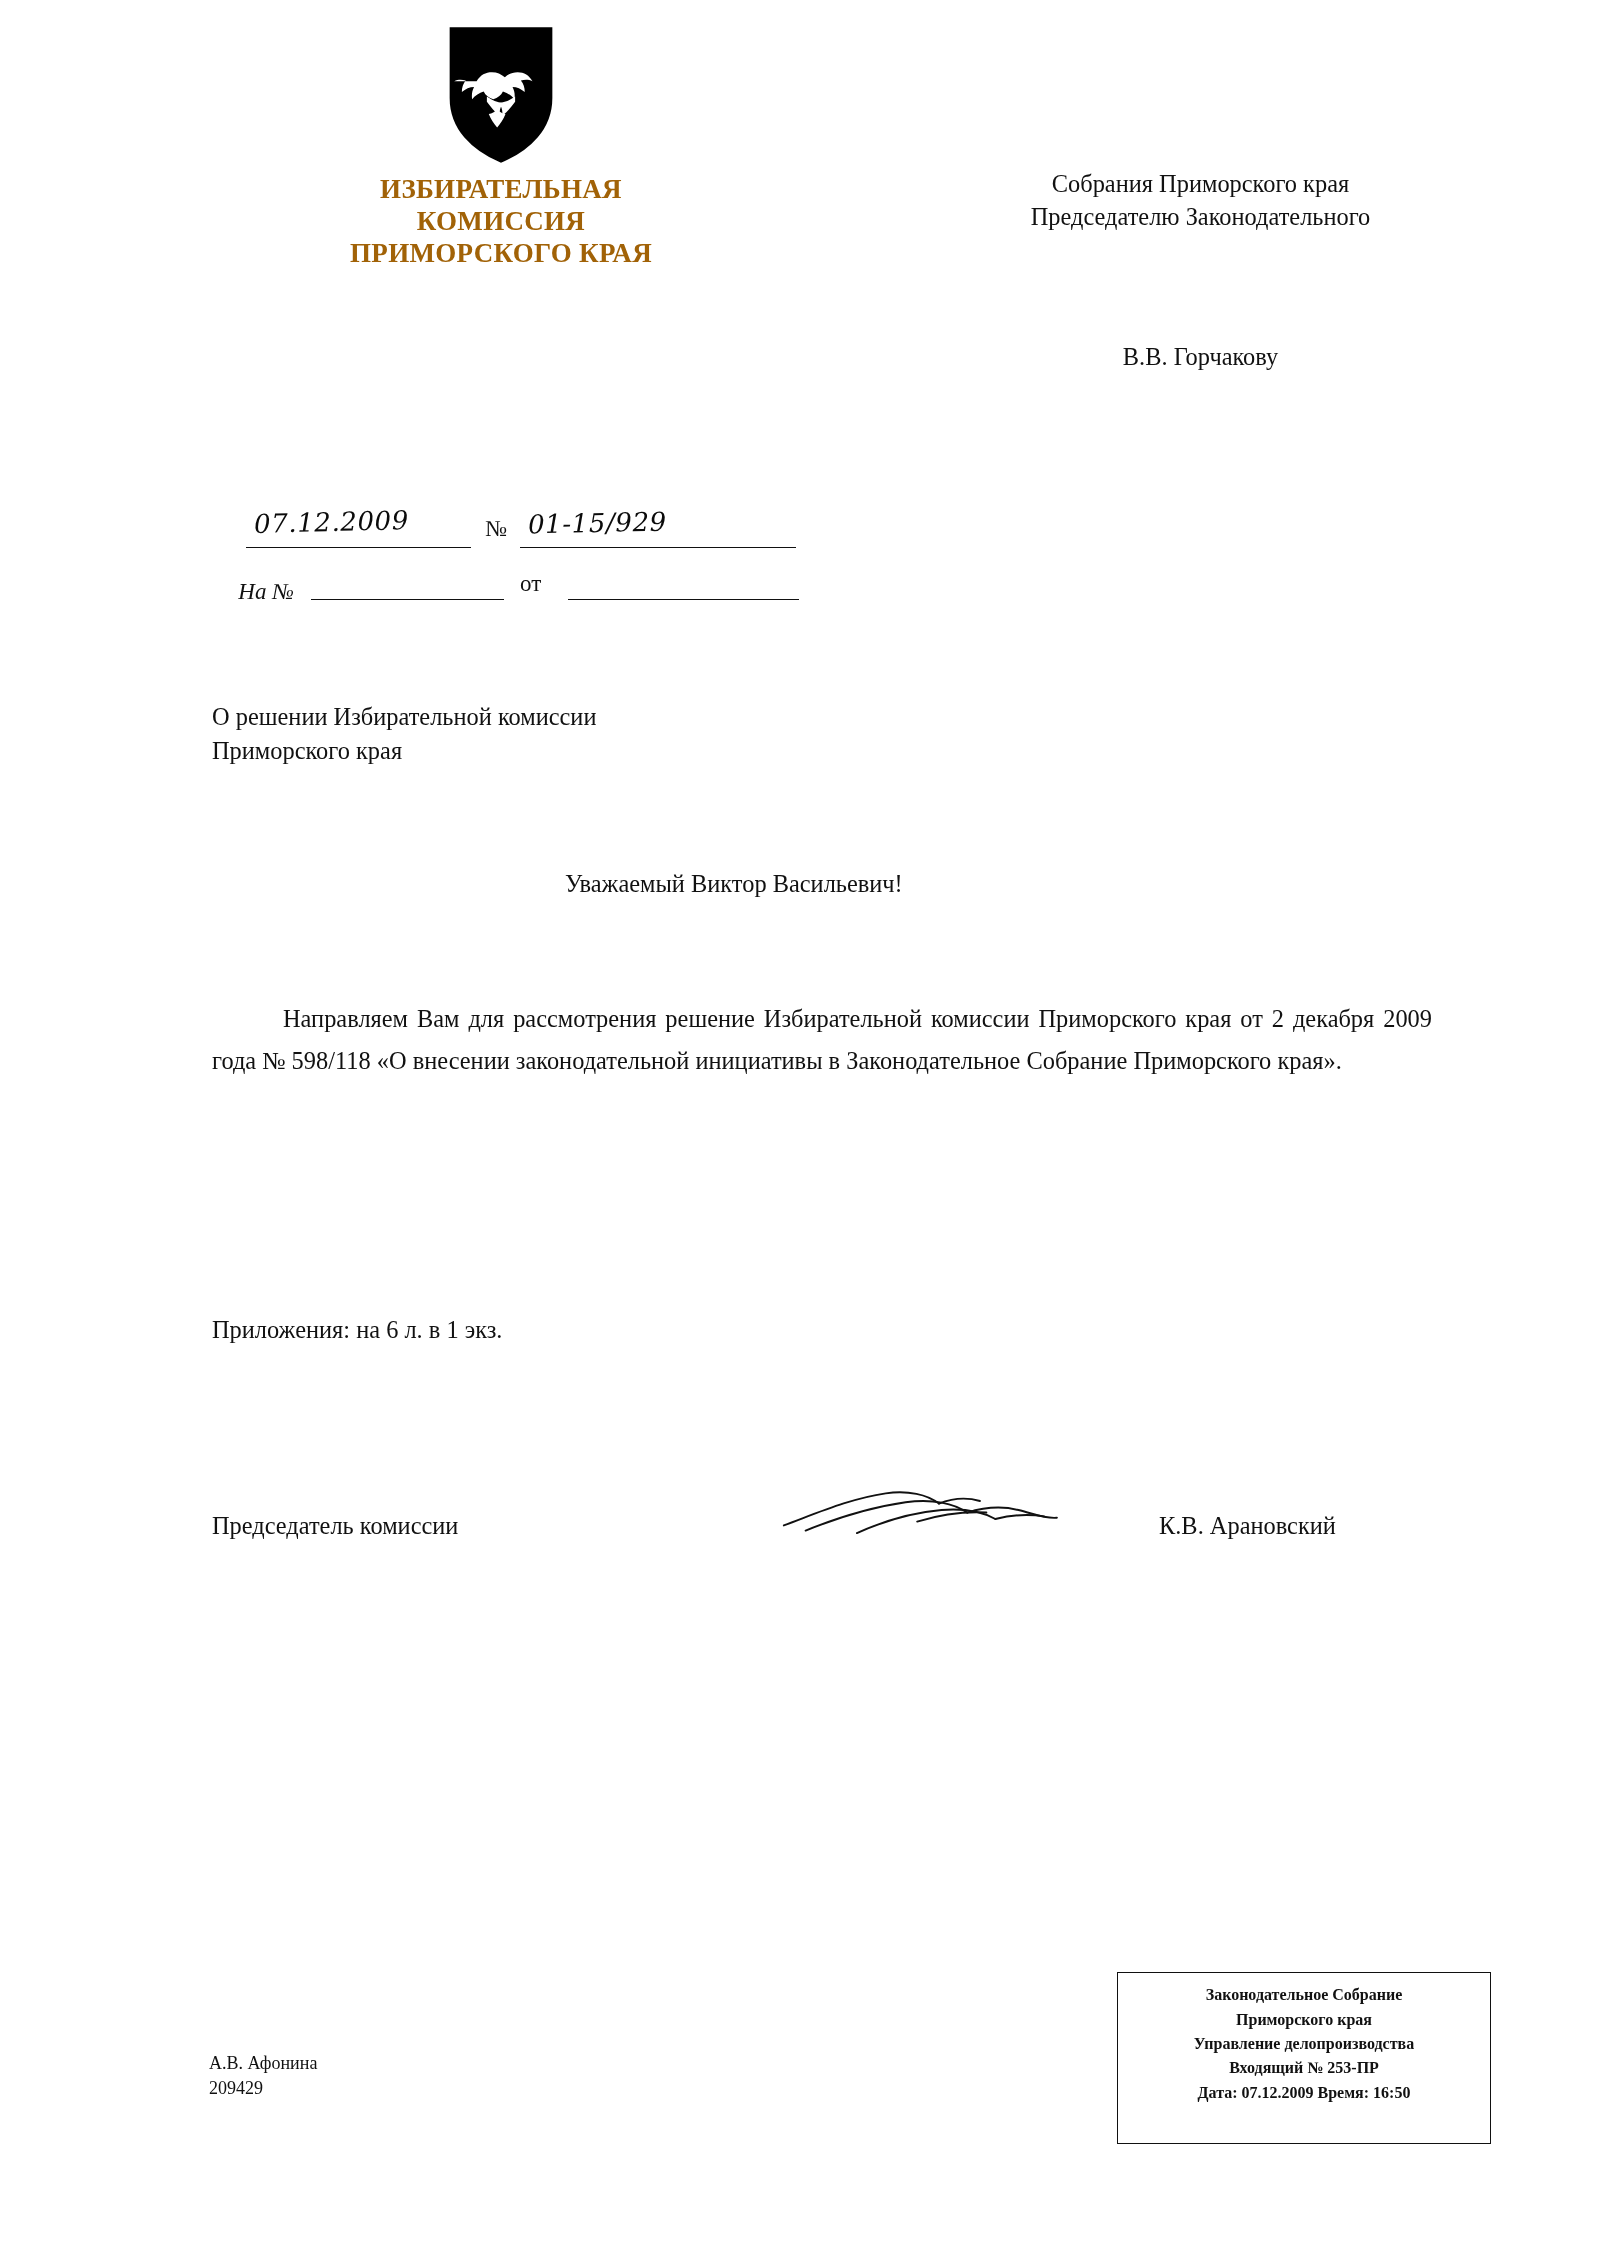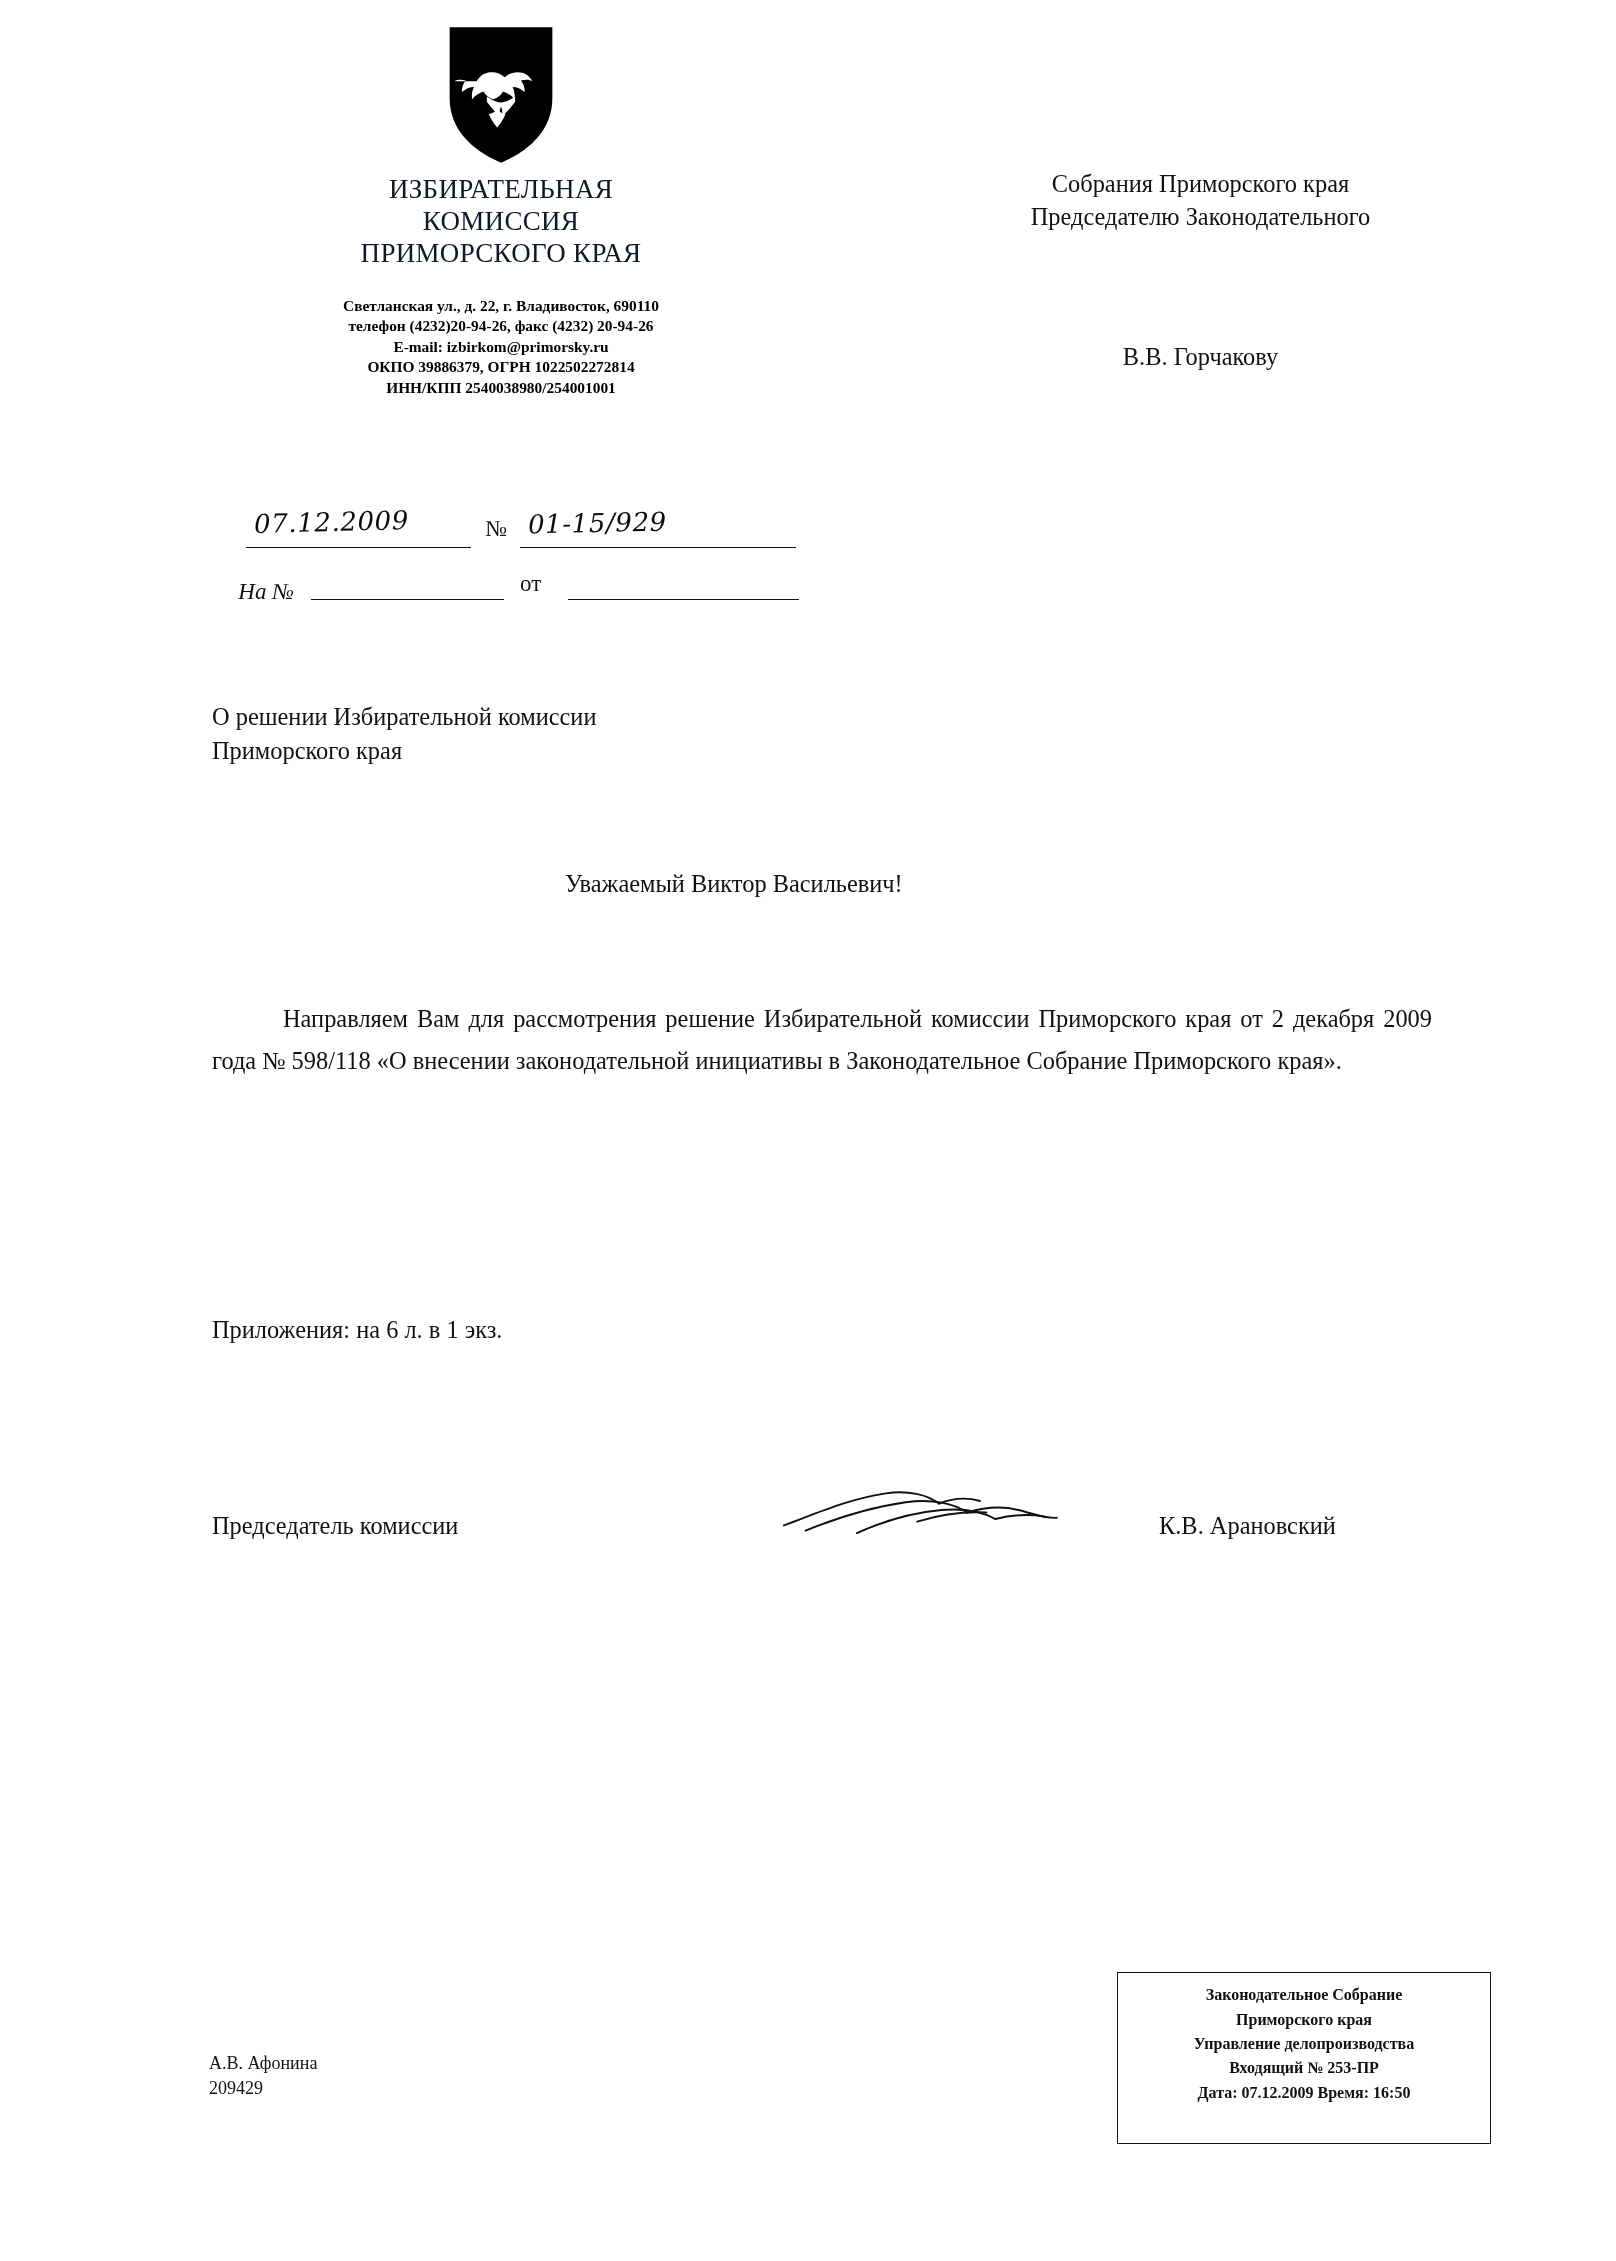--- a/index.html
+++ b/index.html
@@ -26,25 +26,25 @@
   }
   .emblem {
     width: 108px;
     height: 138px;
     margin: 0 auto 10.3px auto;
     position: relative;
   }
   .emblem svg { display: block; }
 
   .org-name {
-    font-weight: normal;
+    font-weight: bold;
     font-size: 27px;
     line-height: 1.18;
     letter-spacing: 0.3px;
-    color: #0f172a;
+    color: #a16207;
   }
 
   .org-details {
     margin-top: 26px;
     font-weight: bold;
     font-size: 15.4px;
     line-height: 1.33;
     color: #000;
   }
 
@@ -257,27 +257,20 @@
       </g>
     </svg>
   </div>
 
   <div class="org-name">
     <div>ИЗБИРАТЕЛЬНАЯ</div>
     <div>КОМИССИЯ</div>
     <div>ПРИМОРСКОГО КРАЯ</div>
   </div>
 
-  <div class="org-details">
-    <div>Светланская ул., д. 22, г. Владивосток, 690110</div>
-    <div>телефон (4232)20-94-26, факс (4232) 20-94-26</div>
-    <div>E-mail: izbirkom@primorsky.ru</div>
-    <div>ОКПО 39886379, ОГРН 1022502272814</div>
-    <div>ИНН/КПП 2540038980/254001001</div>
-  </div>
 </div>
 
 <div class="addressee">
   <div>Собрания Приморского края</div>
   <div>Председателю Законодательного</div>
 </div>
 <div class="addressee-name">В.В. Горчакову</div>
 
 <div class="refblock">
   <div class="ref-row1">

